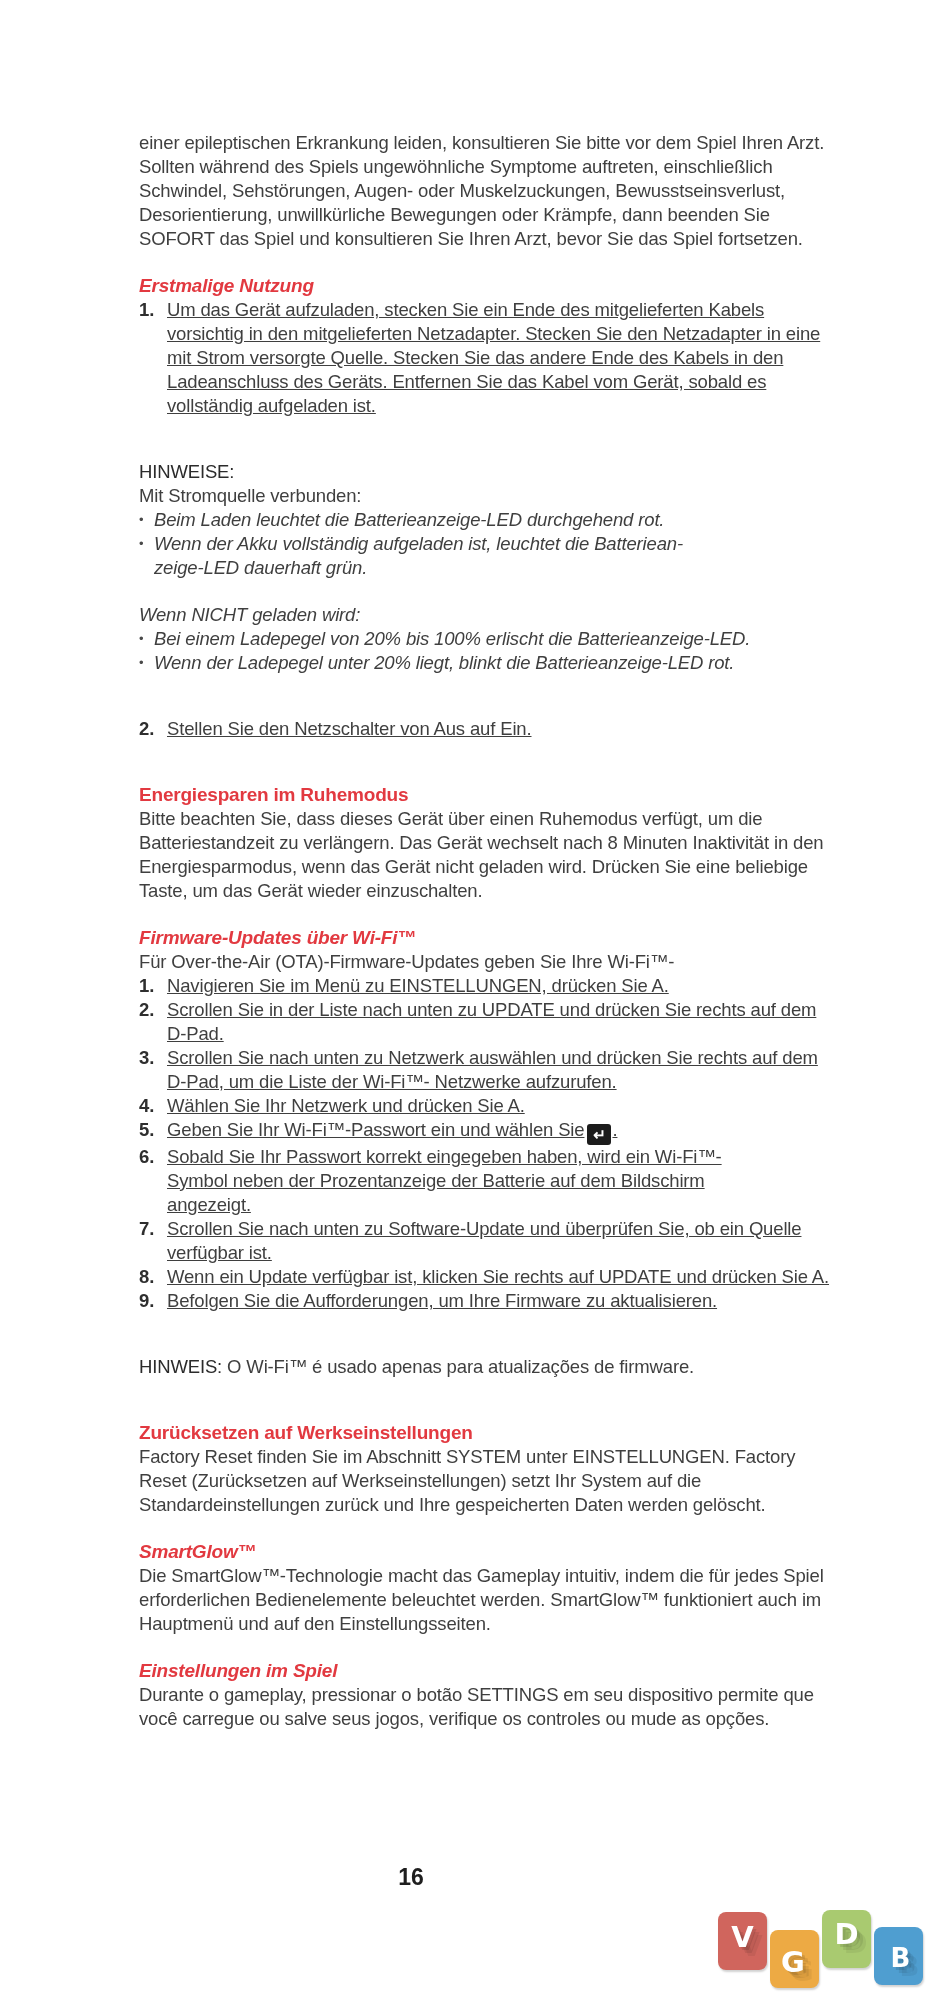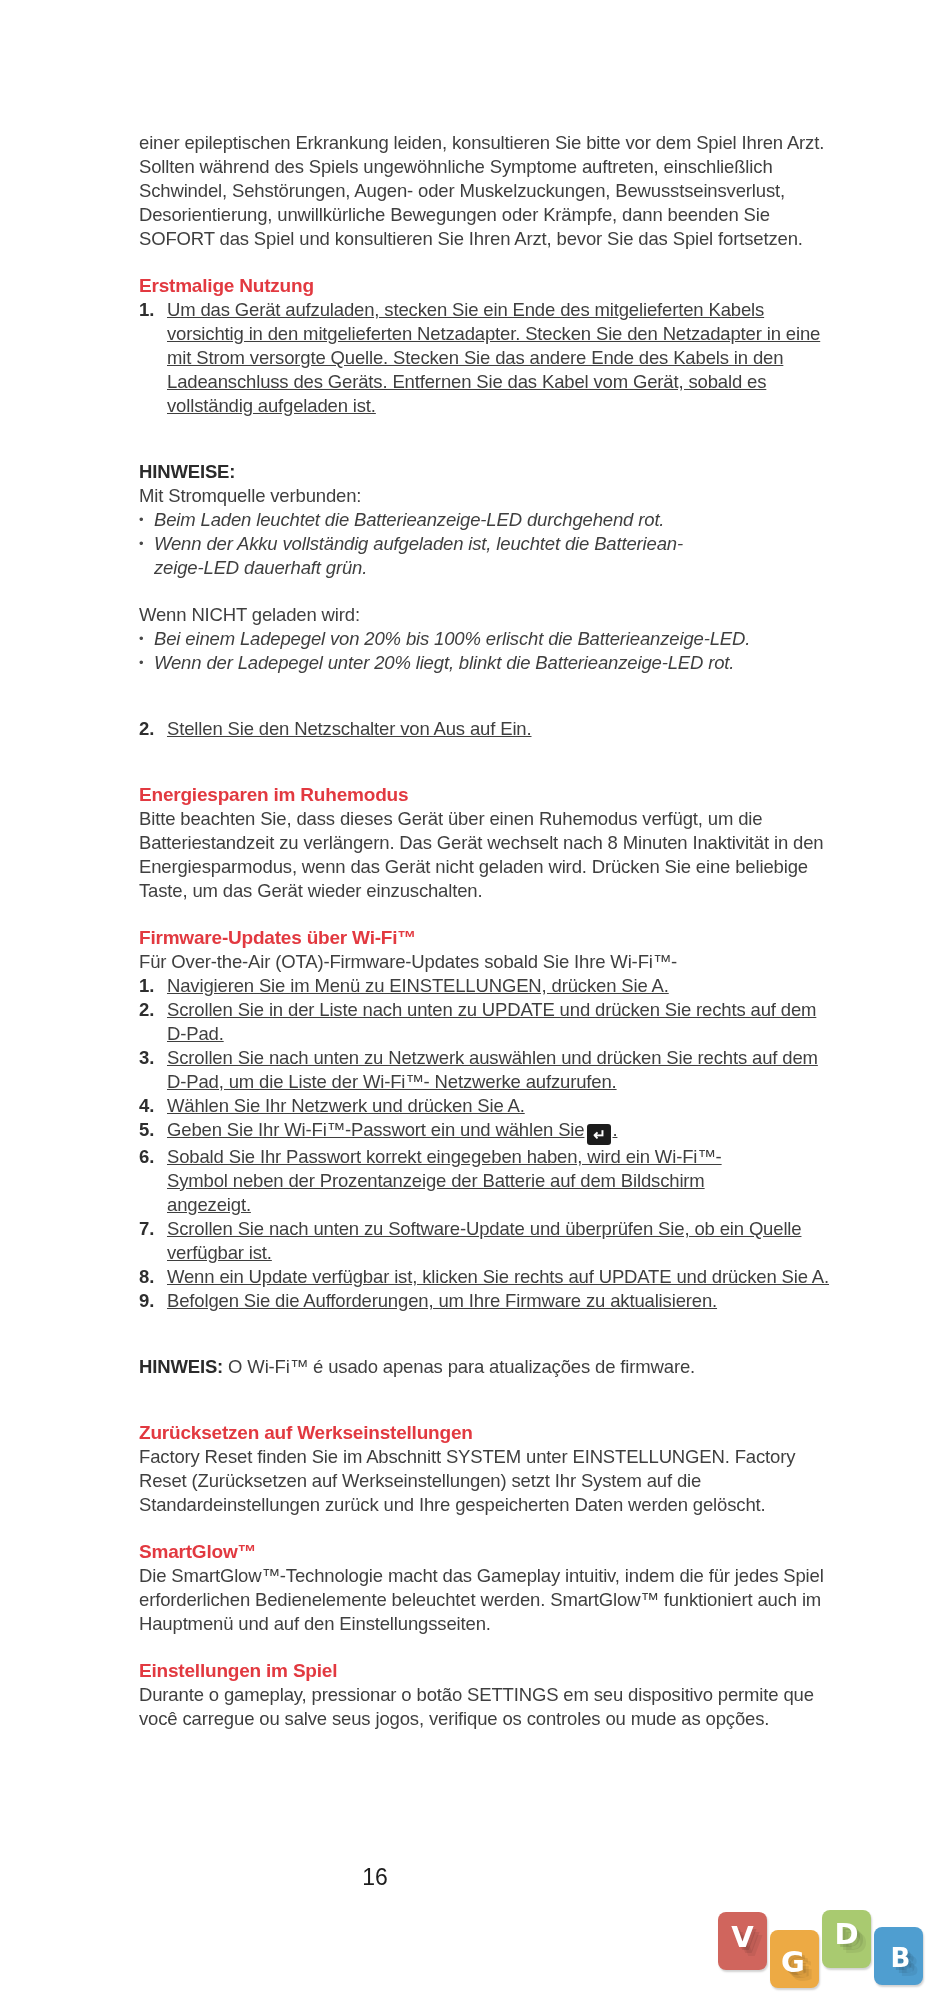--- a/index.html
+++ b/index.html
@@ -7,49 +7,49 @@
     position:relative; width:929px; height:2000px; background:#ffffff;
     overflow:hidden; font-family:"Liberation Sans", sans-serif;
     color:#3f3f3f;border-radius:16px; -webkit-font-smoothing:antialiased;
   }
   .content {
     position:absolute; left:139px; top:131px; width:692px;
     font-size:18.5px; line-height:24px; letter-spacing:-0.15px;
   }
   .content p, .content div, .content h3 { margin:0; padding:0; }
 
-  .gap-sm { margin-top:23px !important; }
+  .gap-sm { margin-top:23px !important;font-style:italic; }
   .gap-lg { margin-top:42px !important; }
 
   h3.red-heading {
     color:#e23940; font-size:19px; font-weight:bold;
     line-height:24px; letter-spacing:-0.2px;
   }
-  .bold-label { font-weight:bold; color:#2b2b2b; }
+  .bold-label { font-weight:normal; color:#2b2b2b; }
 
   .step { display:flex; align-items:flex-start; }
   .step .num { flex:none; width:28px; font-weight:bold; color:#2e2e2e; }
   .step .txt { flex:1;text-decoration:underline; }
 
   .bullet { display:flex; align-items:flex-start; }
   .bullet .glyph { flex:none; width:15px; font-size:13px; line-height:24px; color:#4a4a4a; }
   .bullet .txt { flex:1;font-style:italic; }
 
   .forced-line { display:block; }
 
   .enter-key {
     display:inline-block; background:#1c1c1c; color:#ffffff;
     width:24px; height:21px; line-height:21px; text-align:center;
     border-radius:3px; font-size:15px; font-weight:bold;
     vertical-align:-4px; margin:0 1px 0 3px;
   }
 
   .footer-page-number {
     position:absolute; top:1864px; left:0; width:750px; text-align:center;
-    font-weight:normal; font-size:23px; color:#1e1e1e; letter-spacing:0;
+    font-weight:bold; font-size:23px; color:#1e1e1e; letter-spacing:0;padding-left:36px;
   }
 
   .logo { position:absolute; left:718px; top:1910px; width:210px; height:80px; }
   .tile {
     position:absolute; width:49px; height:58px; border-radius:8px;
     display:flex; align-items:center; justify-content:center;
     color:#ffffff; font-weight:bold; font-size:29px;
     font-family:"DejaVu Sans", sans-serif;
     box-shadow:1px 2px 2px rgba(0,0,0,0.18);
     text-shadow:3px 3px 0 rgba(0,0,0,0.10), 6px 6px 0 rgba(0,0,0,0.08), 9px 9px 0 rgba(0,0,0,0.06);
@@ -107,21 +107,21 @@
     <div class="step gap-lg">
       <span class="num">2.</span>
       <span class="txt">Stellen Sie den Netzschalter von Aus auf Ein.</span>
     </div>
 
     <h3 class="red-heading gap-lg">Energiesparen im Ruhemodus</h3>
     <p>Bitte beachten Sie, dass dieses Gerät über einen Ruhemodus verfügt, um die Batteriestandzeit zu verlängern. Das Gerät wechselt nach 8 Minuten Inaktivität in den Energiesparmodus, wenn das Gerät nicht geladen wird. Drücken Sie eine beliebige Taste, um das Gerät wieder einzuschalten.</p>
 
     <h3 class="red-heading gap-sm">Firmware-Updates über Wi-Fi™</h3>
     <div>
-      <span class="forced-line">Für Over-the-Air (OTA)-Firmware-Updates sobald Sie Ihre Wi-Fi™-</span>
+      <span class="forced-line">Für Over-the-Air (OTA)-Firmware-Updates geben Sie Ihre Wi-Fi™-</span>
     </div>
     <div class="step">
       <span class="num">1.</span>
       <span class="txt">Navigieren Sie im Menü zu EINSTELLUNGEN, drücken Sie A.</span>
     </div>
     <div class="step">
       <span class="num">2.</span>
       <span class="txt">Scrollen Sie in der Liste nach unten zu UPDATE und drücken Sie rechts auf dem D-Pad.</span>
     </div>
     <div class="step">

